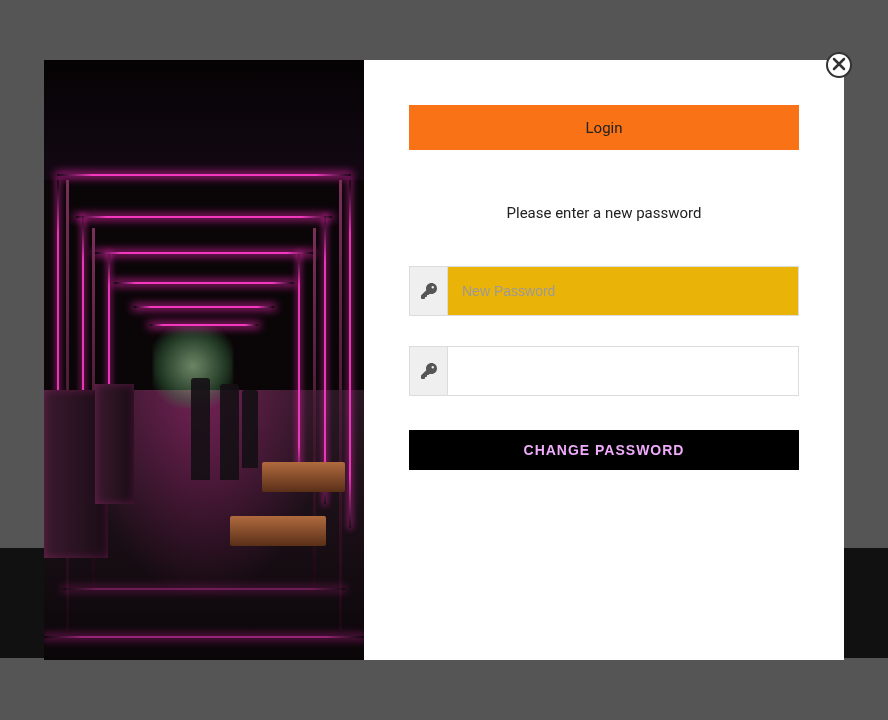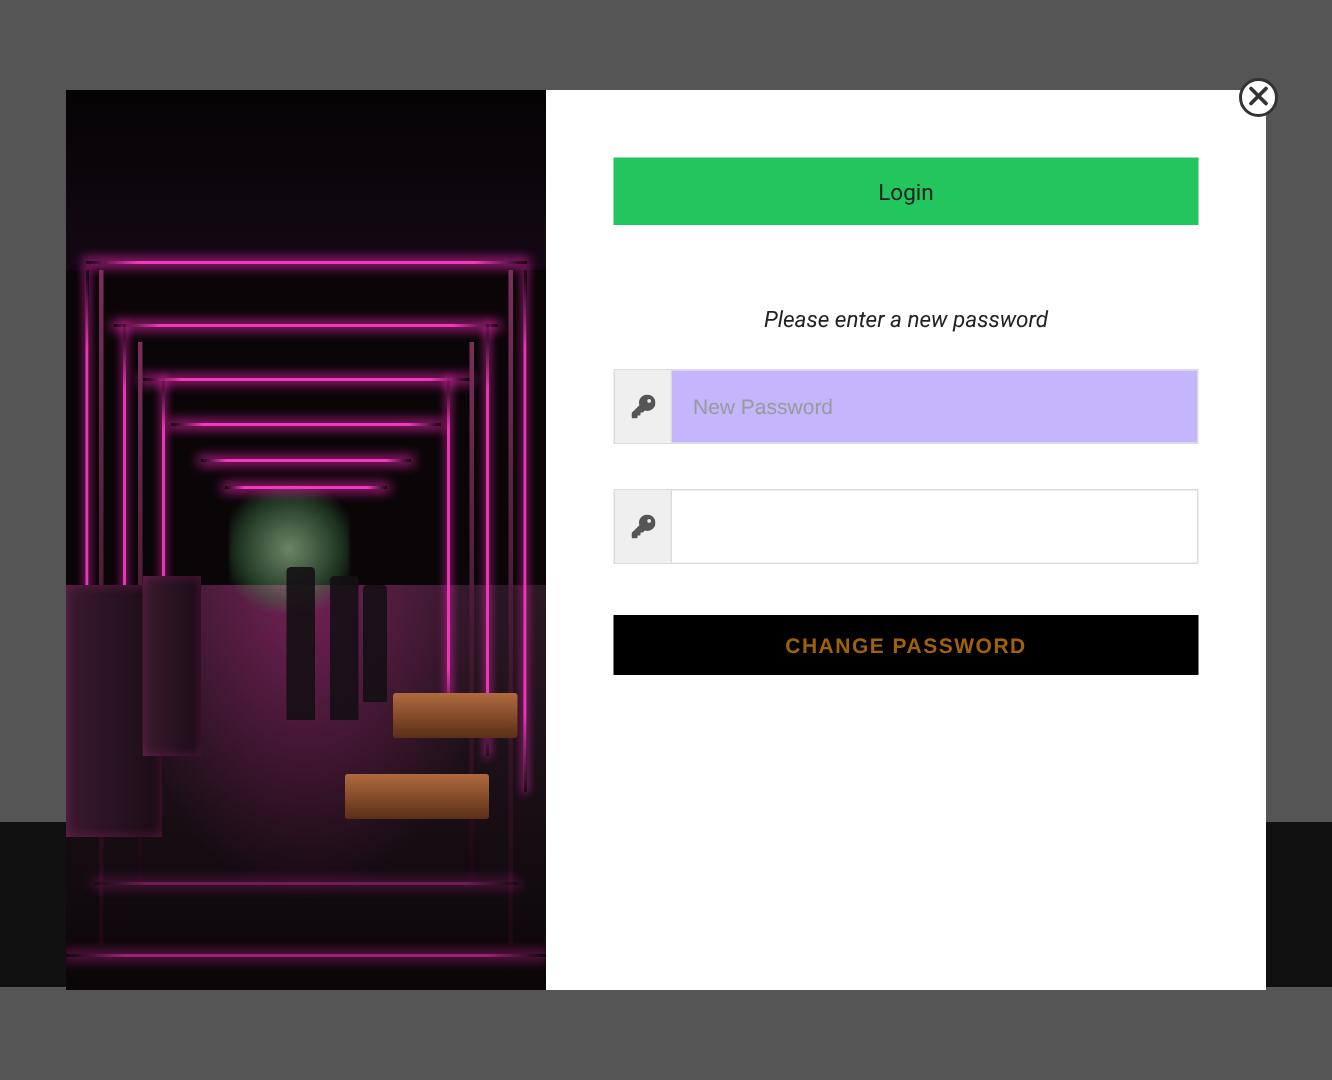--- a/index.html
+++ b/index.html
@@ -65,38 +65,37 @@
     }
     .modal-right {
       flex: 1;
       padding: 45px;
       display: flex;
       flex-direction: column;
     }
     .tabs {
       display: flex;
       height: 45px;
-      background: #22c55e;
+      background: #f97316;
     }
     .tab {
       flex: 1;
       display: flex;
       align-items: center;
       justify-content: center;
       font-size: 15px;
       color: #222;
       cursor: pointer;
     }
     .prompt {
       text-align: center;
-      font-style: italic;
       font-size: 15px;
       color: #222;
       margin-top: 54px;
-      margin-bottom: 24px;
+      margin-bottom: 44px;
     }
     .field {
       display: flex;
       margin-bottom: 30px;
       border: 1px solid #dcdcdc;
     }
     .field-icon {
       width: 38px;
       height: 48px;
       background: #efefef;
@@ -111,30 +110,30 @@
       fill: #555;
     }
     .field input {
       flex: 1;
       border: none;
       outline: none;
       padding: 0 14px;
       font-size: 14px;
       color: #333;
       height: 48px;
-      background: #c4b5fd;
+      background: #eab308;
     }
     .field input::placeholder {
       color: #9a9a9a;
     }
     .submit-btn {
       width: 100%;
       height: 40px;
       background: #000;
-      color: #a16207;
+      color: #f0abfc;
       border: none;
       font-size: 14px;
       font-weight: 600;
       letter-spacing: 1px;
       cursor: pointer;
       display: flex;
       align-items: center;
       justify-content: center;
       margin-top: 4px;
     }

